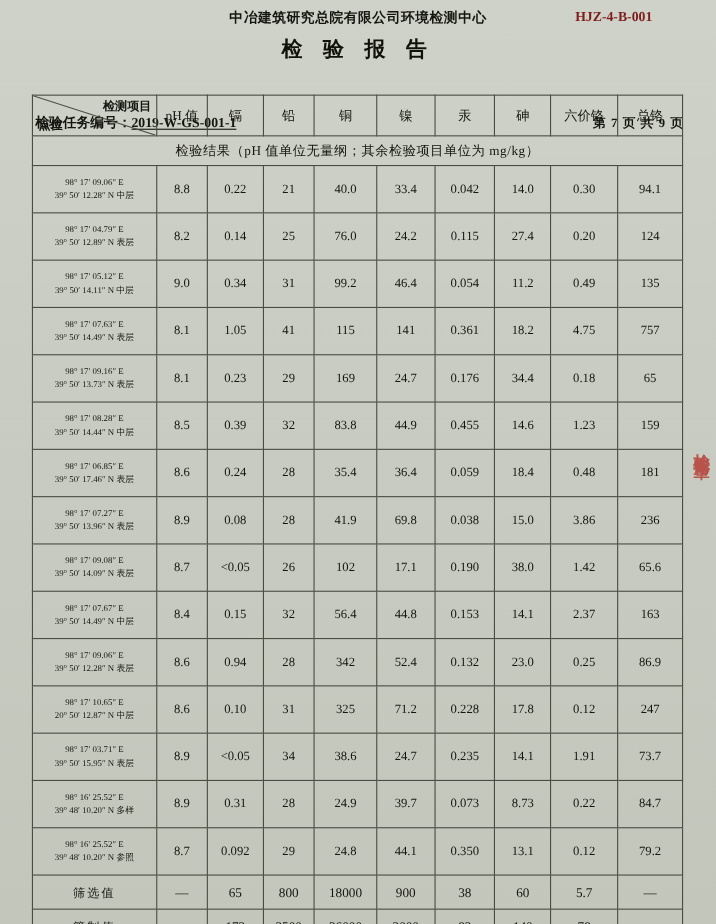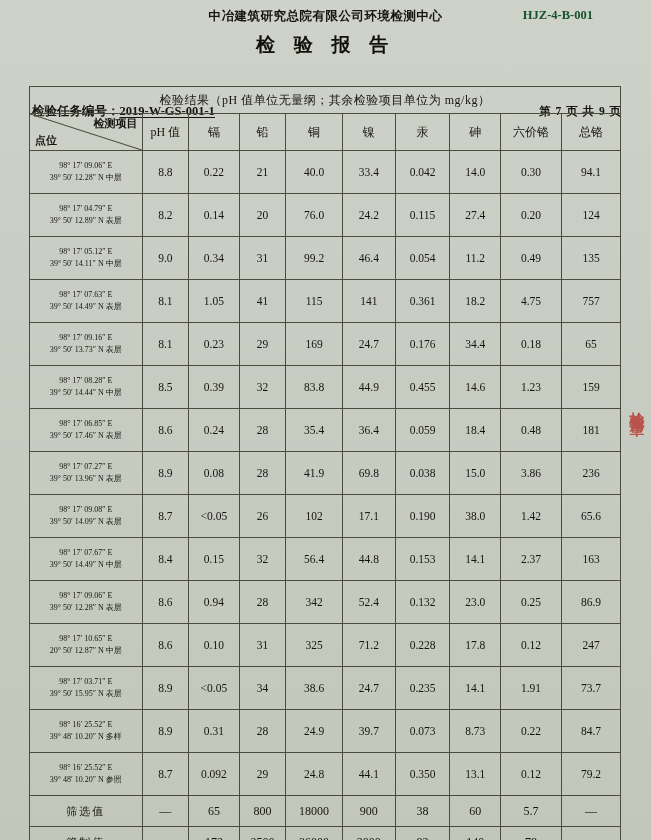--- a/index.html
+++ b/index.html
@@ -50,21 +50,21 @@
     font-weight: bold;
     letter-spacing: 0.5px;
     color: #15160f;
   }
   .hdr-code {
     position: absolute;
     right: 58px;
     top: 8px;
     font-size: 12.5px;
     font-weight: bold;
-    color: #14532d;
+    color: #7f1d1d;
     font-family: "Liberation Serif", serif;
   }
   .title {
     position: absolute;
     top: 32px;
     left: 0;
     width: 651px;
     text-align: center;
     font-size: 19px;
     font-weight: bold;
@@ -213,40 +213,40 @@
     <div class="meta-row">
       <div class="meta-left">
         <span>检验任务编号：</span><span class="underline">2019-W-GS-001-1</span>
       </div>
       <div class="meta-right">第 7 页  共 9 页</div>
     </div>
 
     <table class="report">
       <tbody>
         <tr>
-          <td class="caption-cell" colspan="10">检验结果（pH 值单位无量纲；其余检验项目单位为 mg/kg）</td>
-        </tr>
-        <tr>
           <td class="corner-cell">
             <svg class="diag" viewBox="0 0 108 36" preserveAspectRatio="none">
               <line x1="0" y1="0" x2="108" y2="36" stroke="#4a4c42" stroke-width="1"></line>
             </svg>
             <span class="lbl-top">检测项目</span>
             <span class="lbl-bot">点位</span>
           </td>
           <td class="hdr-cell col-ph">pH 值</td>
           <td class="hdr-cell col-cd">镉</td>
           <td class="hdr-cell col-pb">铅</td>
           <td class="hdr-cell col-cu">铜</td>
           <td class="hdr-cell col-ni">镍</td>
           <td class="hdr-cell col-hg">汞</td>
           <td class="hdr-cell col-as">砷</td>
           <td class="hdr-cell col-cr6">六价铬</td>
           <td class="hdr-cell col-crt">总铬</td>
         </tr>
+        <tr>
+          <td class="caption-cell" colspan="10">检验结果（pH 值单位无量纲；其余检验项目单位为 mg/kg）</td>
+        </tr>
 
         <tr>
           <td class="loc-cell">
             <span class="l1">98° 17′ 09.06″ E</span>
             <span class="l2">39° 50′ 12.28″ N 中层</span>
           </td>
           <td class="val-cell">8.8</td>
           <td class="val-cell">0.22</td>
           <td class="val-cell">21</td>
           <td class="val-cell">40.0</td>
@@ -257,21 +257,21 @@
           <td class="val-cell">94.1</td>
         </tr>
 
         <tr>
           <td class="loc-cell">
             <span class="l1">98° 17′ 04.79″ E</span>
             <span class="l2">39° 50′ 12.89″ N 表层</span>
           </td>
           <td class="val-cell">8.2</td>
           <td class="val-cell">0.14</td>
-          <td class="val-cell">20</td>
+          <td class="val-cell">25</td>
           <td class="val-cell">76.0</td>
           <td class="val-cell">24.2</td>
           <td class="val-cell">0.115</td>
           <td class="val-cell">27.4</td>
           <td class="val-cell">0.20</td>
           <td class="val-cell">124</td>
         </tr>
 
         <tr>
           <td class="loc-cell">

